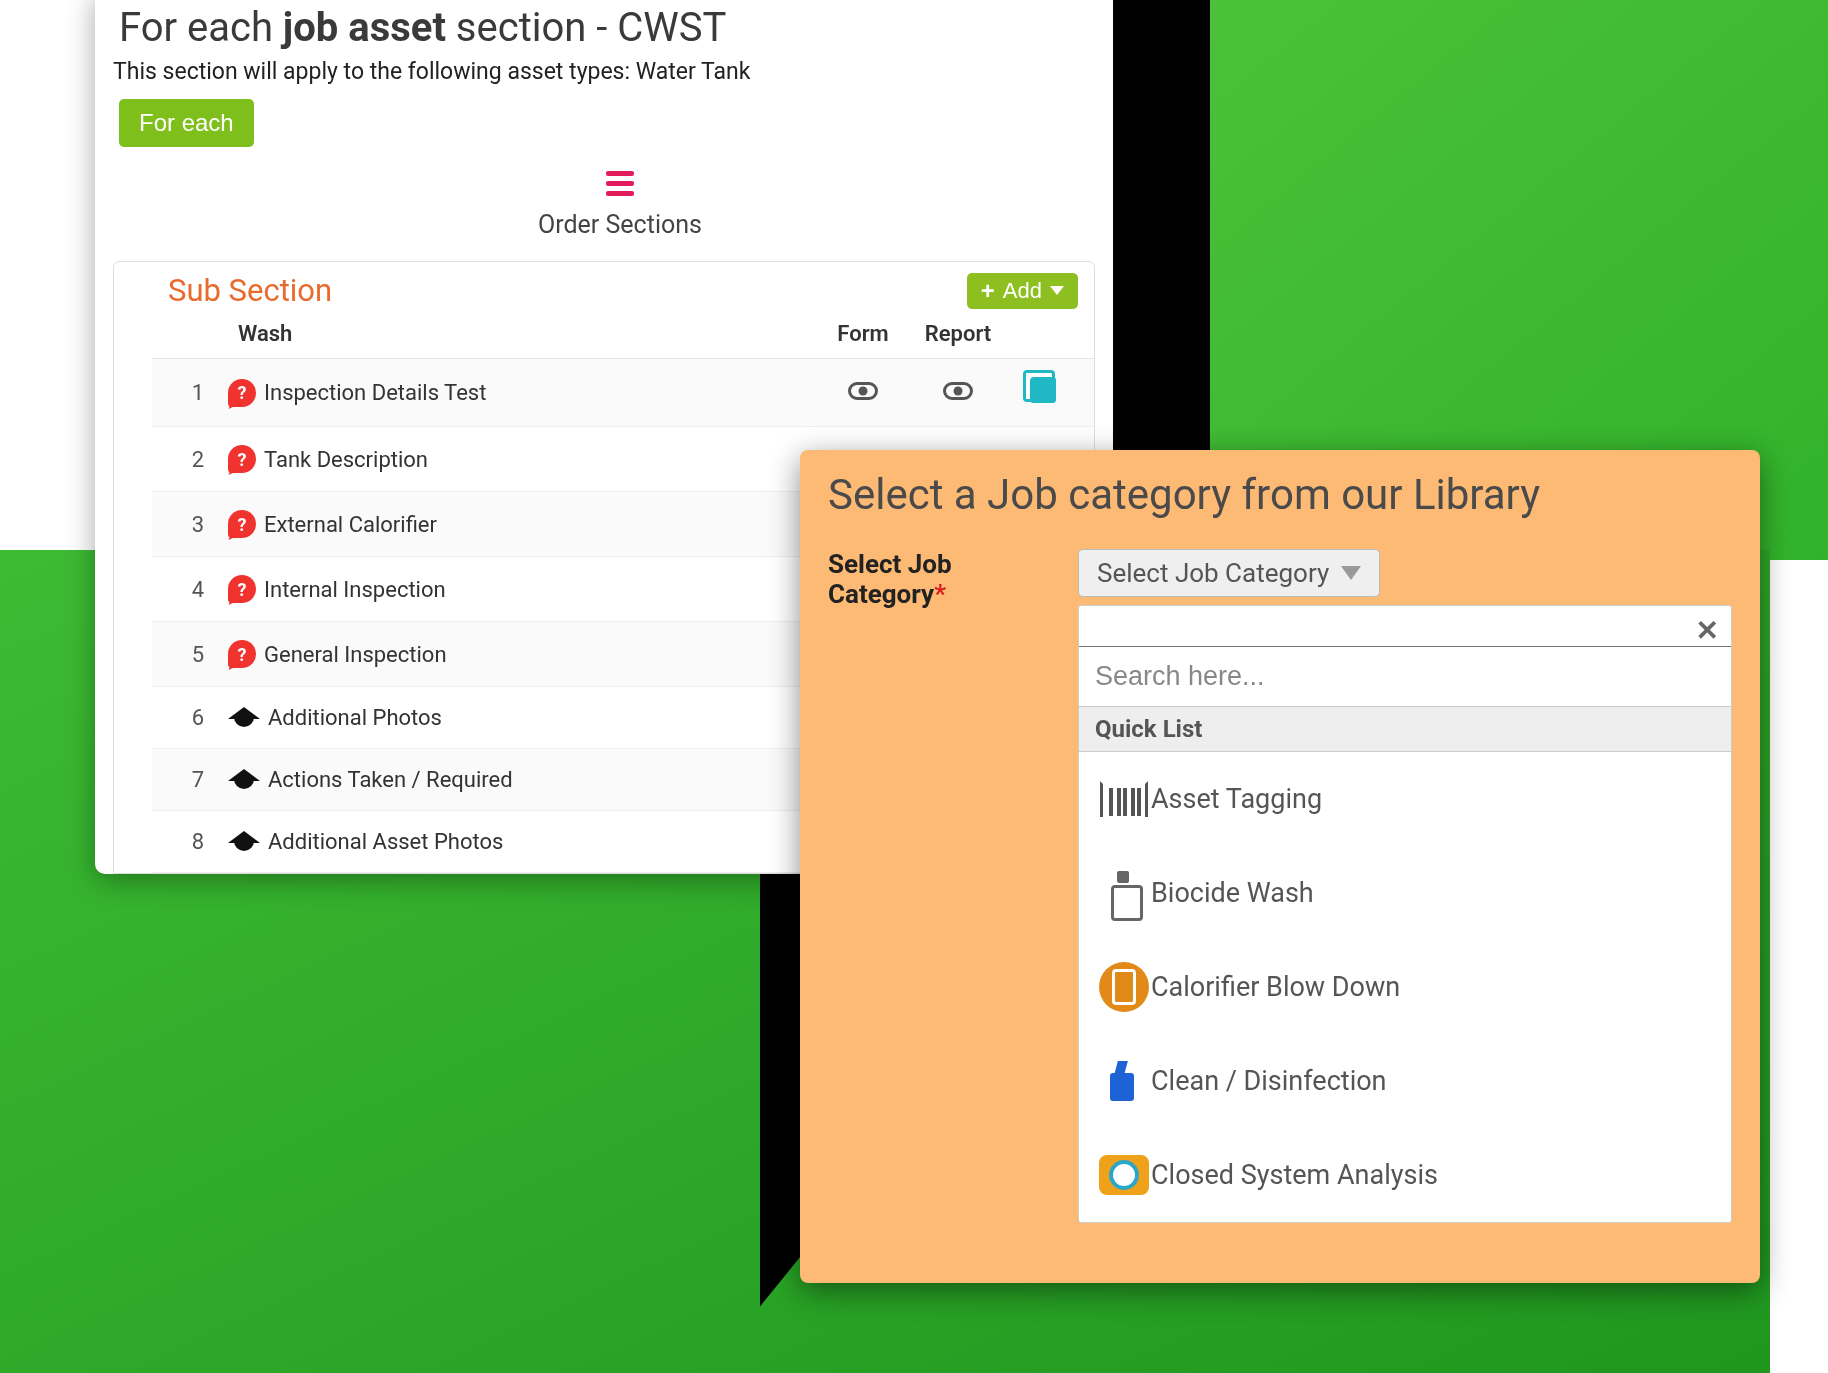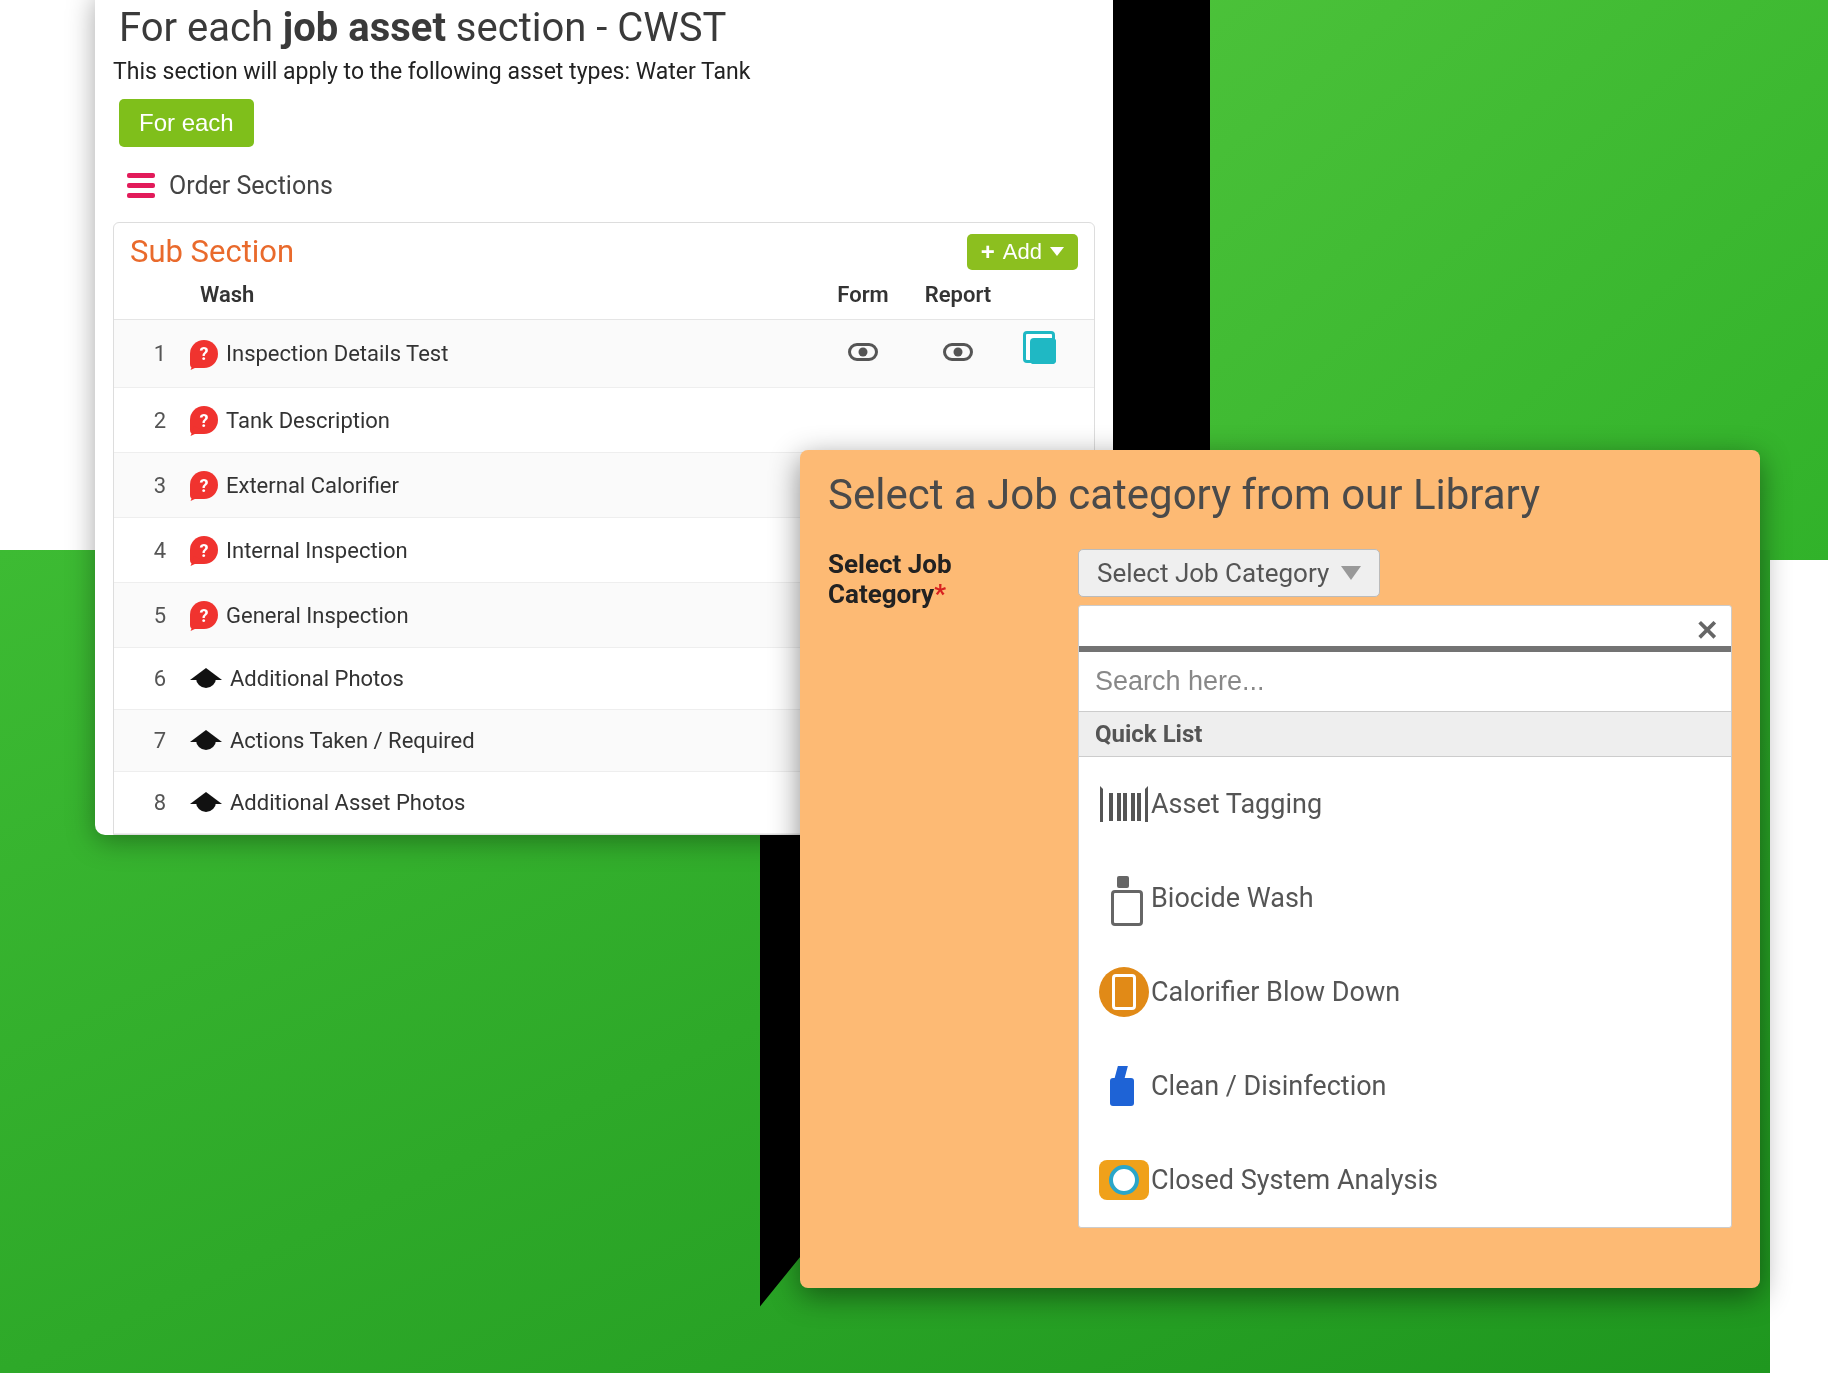--- a/index.html
+++ b/index.html
@@ -78,35 +78,37 @@
     cursor: pointer;
   }
   .order-sections {
     display: flex;
     align-items: center;
     gap: 14px;
     margin: 0 0 22px 32px;
     font-size: 25px;
     color: #444;
     cursor: pointer;
+    flex-direction: column;
   }
   .order-sections .bars {
     display: flex; flex-direction: column; gap: 5px;
   }
   .order-sections .bars span {
     display: block; width: 28px; height: 5px;
     background: #e21b5a;
     border-radius: 2px;
   }
 
   .subsection-box {
     margin: 0 18px 0 18px;
     border: 1px solid #ddd;
     border-radius: 6px 6px 0 0;
     overflow: hidden;
+    padding-left: 38px;
   }
   .subsection-head {
     display: flex;
     align-items: center;
     justify-content: space-between;
     padding: 10px 16px 6px 16px;
   }
   .subsection-title {
     font-size: 31px;
     color: #e96a2c;
@@ -279,21 +281,21 @@
     position: relative;
   }
   .dropdown-close {
     position:absolute; right:12px; top:8px;
     font-size: 28px; color:#666; font-weight:700;
     cursor:pointer;
   }
   .dropdown-search {
     width: 100%;
     border: none;
-    border-top: 6px solid #737373;
+    border-top: 1px solid #737373;
     font-size: 27px;
     padding: 14px 16px;
     margin-top: 40px;
     color:#333;
     outline:none;
   }
   .dropdown-search::placeholder{ color:#888; }
   .quicklist-hdr {
     background: #eee;
     border-top:1px solid #ccc;

